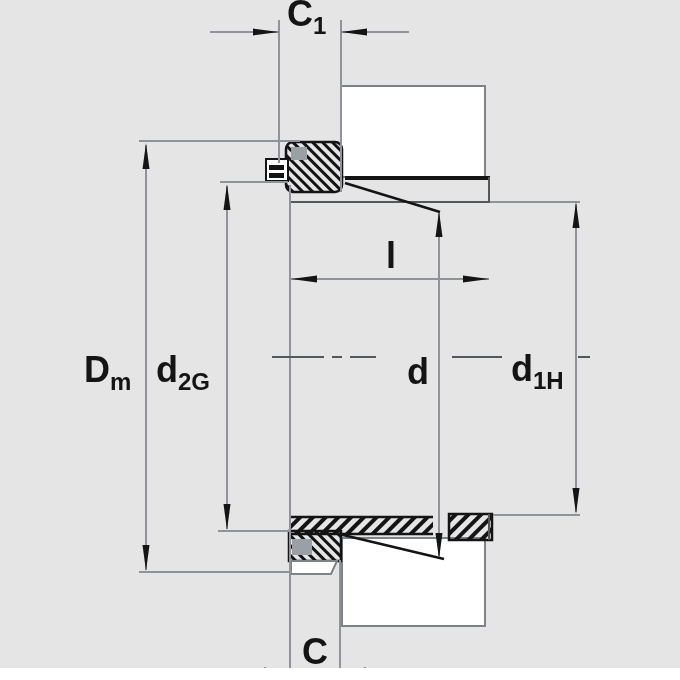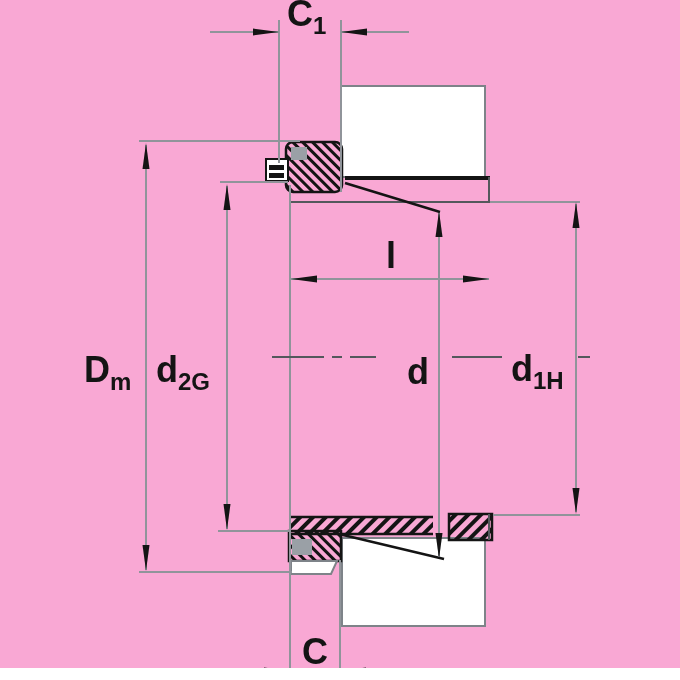--- a/index.html
+++ b/index.html
@@ -1,16 +1,16 @@
 <!DOCTYPE html>
 <html style="--ink: #141414; --gray: #90949a; --outline: #7e8389; --mid: #54585c; --slot: #9aa0a6; --background: #ffffff;"><head>
 <meta charset="utf-8">
 <style>
   html,body{margin:0;padding:0;background:#ffffff;}
-  .stage{position:relative;width:680px;height:668px;background:#f9a8d4;overflow:hidden;}
+  .stage{position:relative;width:680px;height:668px;background:#e5e5e5;overflow:hidden;}
   svg{font-family:"Liberation Sans", sans-serif;font-weight:700;}
   
   .g  {stroke:var(--gray);stroke-width:2;fill:none;}
   .o  {stroke:var(--outline);stroke-width:2;fill:#ffffff;}
   .m  {stroke:var(--mid);stroke-width:2;fill:none;}
   .k  {stroke:var(--ink);stroke-width:2.5;fill:none;}
   .kthick{stroke:var(--ink);stroke-width:4;fill:none;}
   .axis{stroke:var(--mid);stroke-width:2;fill:none;}
   .arrow{fill:var(--ink);stroke:none;}
   .lbl{fill:var(--ink);font-size:36px;}

